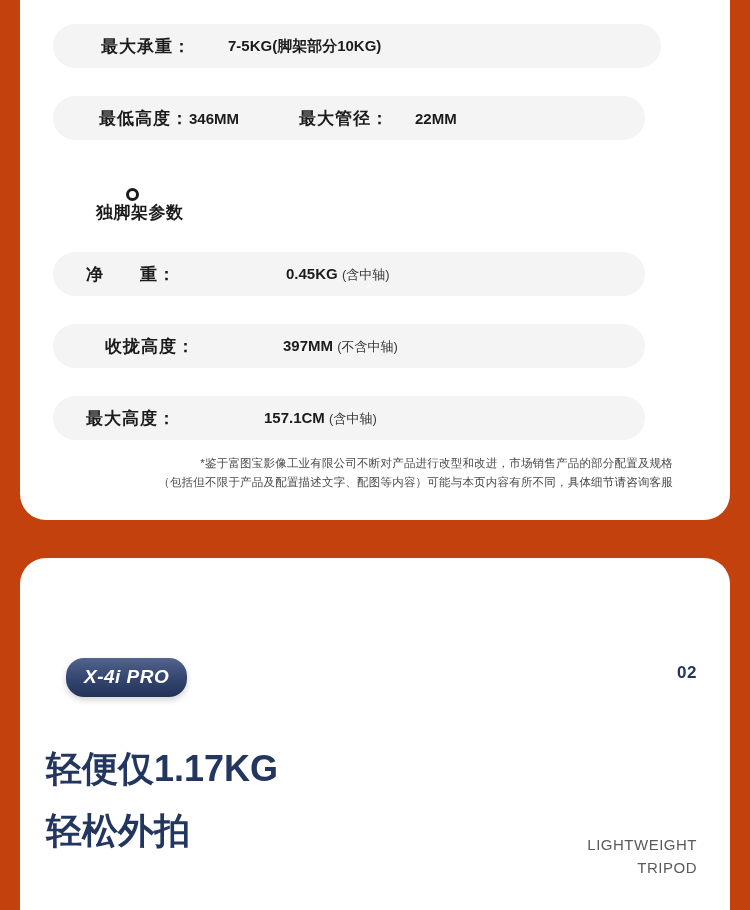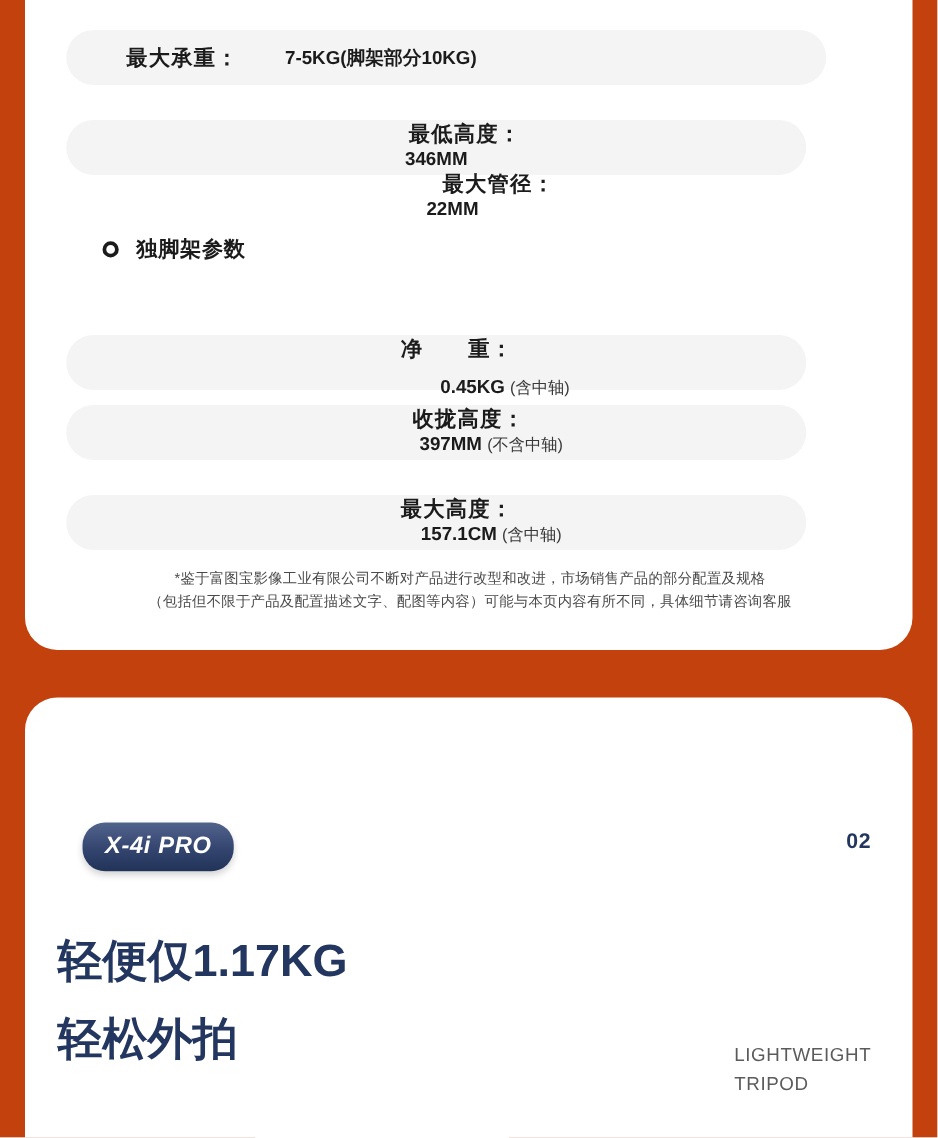--- a/index.html
+++ b/index.html
@@ -39,21 +39,20 @@
     left: 33px;
     width: 608px;
     height: 44px;
     background: #f4f4f5;
     border-radius: 22px;
     display: flex;
     align-items: center;
   }
   .spec-row.narrow {
     width: 592px;
-    flex-direction: column;
   }
 
   .spec-label {
     font-size: 17px;
     font-weight: bold;
     color: #1b1b1b;
     letter-spacing: 1px;
     white-space: nowrap;
   }
   .spec-value {
@@ -70,66 +69,67 @@
 
   
   #row-load { top: 64px; }
   #row-load .spec-label { margin-left: 48px; }
   #row-load .spec-value { margin-left: 37px; }
 
   
   #row-minheight { top: 136px; }
   #row-minheight .lbl1 { margin-left: 46px; }
   #row-minheight .val1 { }
-  #row-minheight .lbl2 { margin-left: 100px; }
+  #row-minheight .lbl2 { margin-left: 60px; }
   #row-minheight .val2 { margin-left: 26px; }
 
   
   .section-head {
     position: absolute;
     left: 62px;
     top: 228px;
     display: flex;
     align-items: center;
+    flex-direction: column;
   }
   .bullet-ring {
     width: 13px;
     height: 13px;
     border-radius: 50%;
     border: 3.5px solid #1b1b1b;
     box-sizing: border-box;
     display: inline-block;
   }
   .section-head-text {
     margin-left: 14px;
     font-size: 17px;
     font-weight: bold;
     color: #1b1b1b;
     letter-spacing: 0.5px;
   }
 
   
-  #row-netweight { top: 308px; gap: 10px; }
+  #row-netweight { top: 292px; }
   #row-netweight .spec-label { margin-left: 33px; letter-spacing: 1px; }
   #row-netweight .spec-value { margin-left: 110px; }
 
   #row-folded { top: 364px; }
   #row-folded .spec-label { margin-left: 52px; }
   #row-folded .spec-value { margin-left: 88px; }
 
   #row-maxheight { top: 436px; }
   #row-maxheight .spec-label { margin-left: 33px; }
   #row-maxheight .spec-value { margin-left: 88px; }
 
   .disclaimer {
     position: absolute;
-    left: 46px;
+    left: 33px;
     top: 494px;
     width: 620px;
-    text-align: center;
+    text-align: right;
     font-size: 11.5px;
     line-height: 19px;
     color: #4a4a4a;
     letter-spacing: 0.2px;
   }
 
   
   .card-hero {
     position: absolute;
     left: 20px;
@@ -179,21 +179,21 @@
     white-space: nowrap;
   }
   .hero-title .line2 {
     display: block;
   }
 
   .hero-sub {
     position: absolute;
     right: 33px;
     top: 275px;
-    text-align: left;
+    text-align: right;
     font-size: 15px;
     color: #5b5b5b;
     line-height: 23px;
     letter-spacing: 0.5px;
   }
 </style>
 </head>
 <body>
 
 <div class="page">

